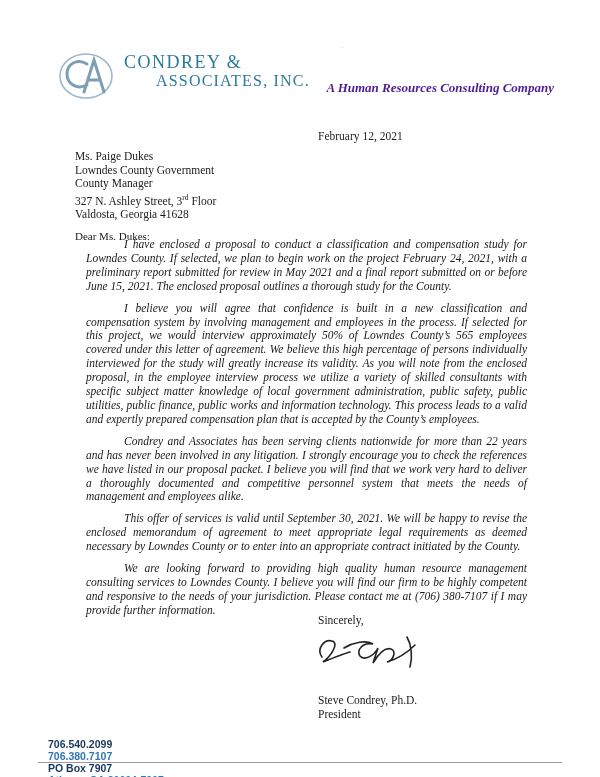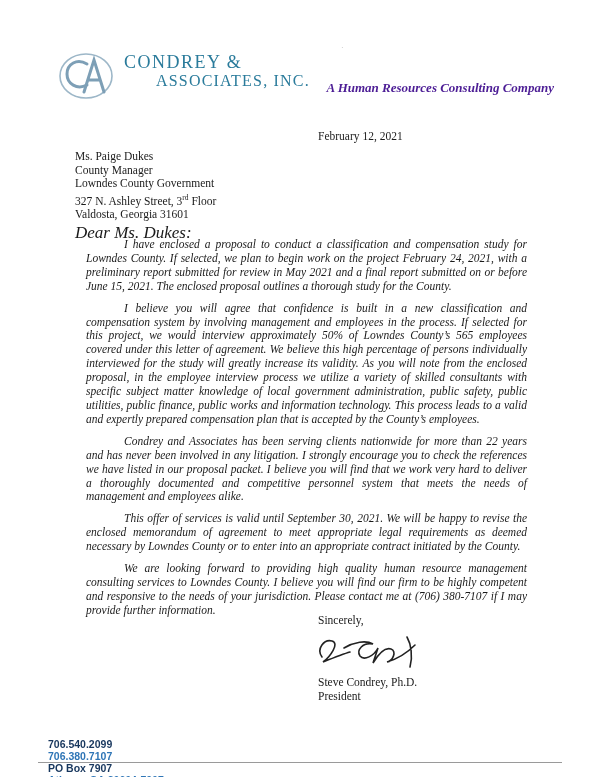--- a/index.html
+++ b/index.html
@@ -15,27 +15,27 @@
   .company .line1{font-size:18px;letter-spacing:1.5px;line-height:20px;}
   .company .line2{font-size:16px;letter-spacing:1.2px;line-height:18px;margin-left:32px;}
   .tagline{
     position:absolute;top:80px;right:46px;color:#4c1d95;
     font-style:italic;font-size:13px;font-weight:bold;
   }
   
   .date{position:absolute;top:130px;left:318px;font-size:11.5px;}
   .recipient{position:absolute;top:150px;left:75px;font-size:11.5px;line-height:13.5px;}
   .recipient sup{font-size:7.5px;}
-  .salutation{position:absolute;top:223px;left:75px;font-size:17px;font-style:italic;}
+  .salutation{position:absolute;top:230px;left:75px;font-size:11px;}
   .body-text{position:absolute;top:238px;left:75px;width:452px;font-size:11.5px;line-height:13.9px;text-align:justify;}
   .body-text p{margin:0 0 8px 11px;text-indent:38px;font-style:italic;}
   
   .closing{position:absolute;top:613px;left:318px;font-size:11.5px;line-height:14px;}
   .signature{margin:2px 0 0 -6px;display:block;}
-  .signer{margin-top:2px;}
+  .signer{margin-top:20px;}
   
   .footer{
     position:absolute;top:738px;left:48px;width:520px;
     font-family:"Liberation Sans",sans-serif;font-size:10.5px;font-weight:bold;
     display:flex;align-items:baseline;gap:0;white-space:nowrap;flex-direction:column;
   }
   .footer .navy{color:#17365d;}
   .footer .blue{color:#2e75b6;}
   .footer .site{color:#17365d;font-style:italic;font-size:11px;}
   .footer span{margin-right:26px;}
@@ -60,24 +60,24 @@
       <div class="line1">CONDREY &amp;</div>
       <div class="line2">ASSOCIATES, INC.</div>
     </div>
   </div>
   <div class="tagline">A Human Resources Consulting Company</div>
 
   <div class="date">February 12, 2021</div>
 
   <div class="recipient">
     <div>Ms. Paige Dukes</div>
+    <div>Lowndes County Government</div>
     <div>County Manager</div>
-    <div>Lowndes County Government</div>
     <div><span>327 N. Ashley Street, 3</span><sup>rd</sup><span> Floor</span></div>
-    <div>Valdosta, Georgia 31601</div>
+    <div>Valdosta, Georgia 41628</div>
   </div>
 
   <div class="salutation">Dear Ms. Dukes:</div>
 
   <div class="body-text">
     <p>I have enclosed a proposal to conduct a classification and compensation study for Lowndes County.  If selected, we plan to begin work on the project February 24, 2021, with a preliminary report submitted for review in May 2021 and a final report submitted on or before June 15, 2021. The enclosed proposal outlines a thorough study for the County.</p>
     <p>I believe you will agree that confidence is built in a new classification and compensation system by involving management and employees in the process.  If selected for this project, we would interview approximately 50% of Lowndes County’s 565 employees covered under this letter of agreement. We believe this high percentage of persons individually interviewed for the study will greatly increase its validity.  As you will note from the enclosed proposal, in the employee interview process we utilize a variety of skilled consultants with specific subject matter knowledge of local government administration, public safety, public utilities, public finance, public works and information technology. This process leads to a valid and expertly prepared compensation plan that is accepted by the County’s employees.</p>
     <p>Condrey and Associates has been serving clients nationwide for more than 22 years and has never been involved in any litigation.  I strongly encourage you to check the references we have listed in our proposal packet.  I believe you will find that we work very hard to deliver a thoroughly documented and competitive personnel system that meets the needs of management and employees alike.</p>
     <p>This offer of services is valid until September 30, 2021.  We will be happy to revise the enclosed memorandum of agreement to meet appropriate legal requirements as deemed necessary by Lowndes County or to enter into an appropriate contract initiated by the County.</p>
     <p>We are looking forward to providing high quality human resource management consulting services to Lowndes County.  I believe you will find our firm to be highly competent and responsive to the needs of your jurisdiction.  Please contact me at (706) 380-7107 if I may provide further information.</p>

